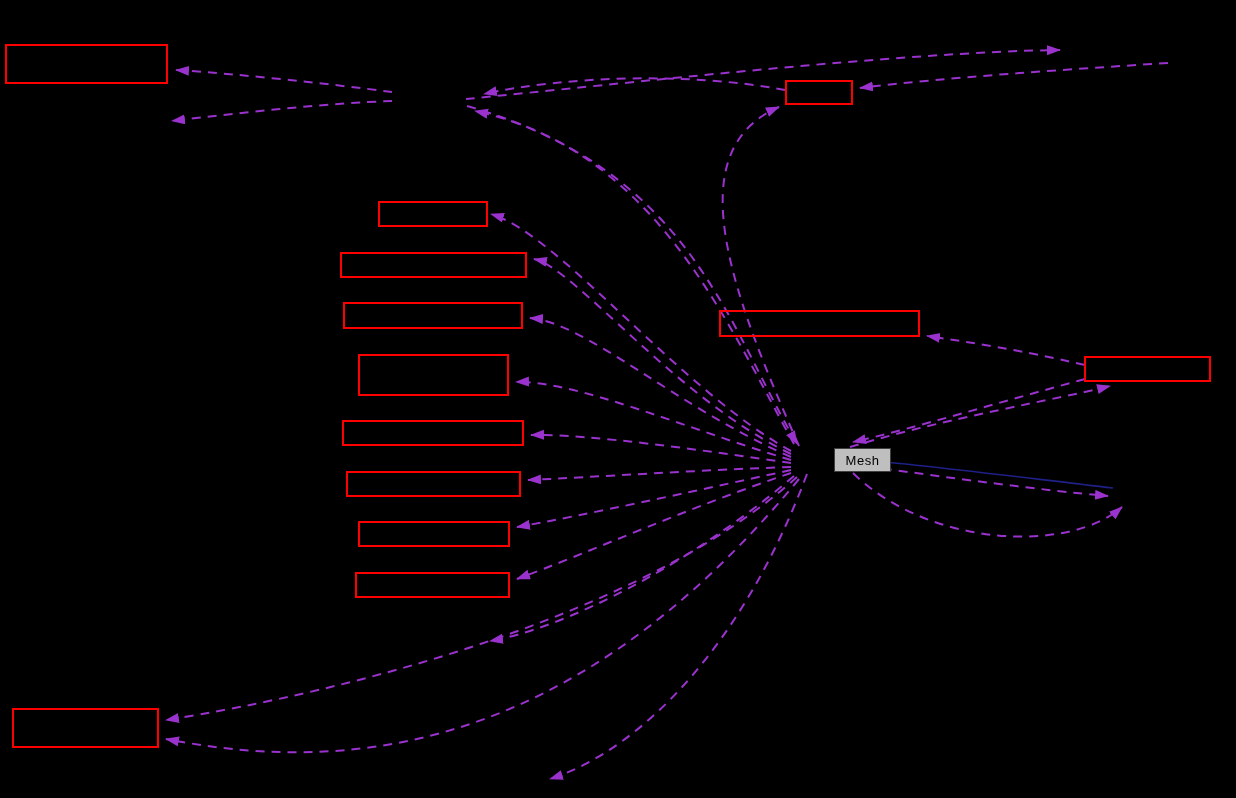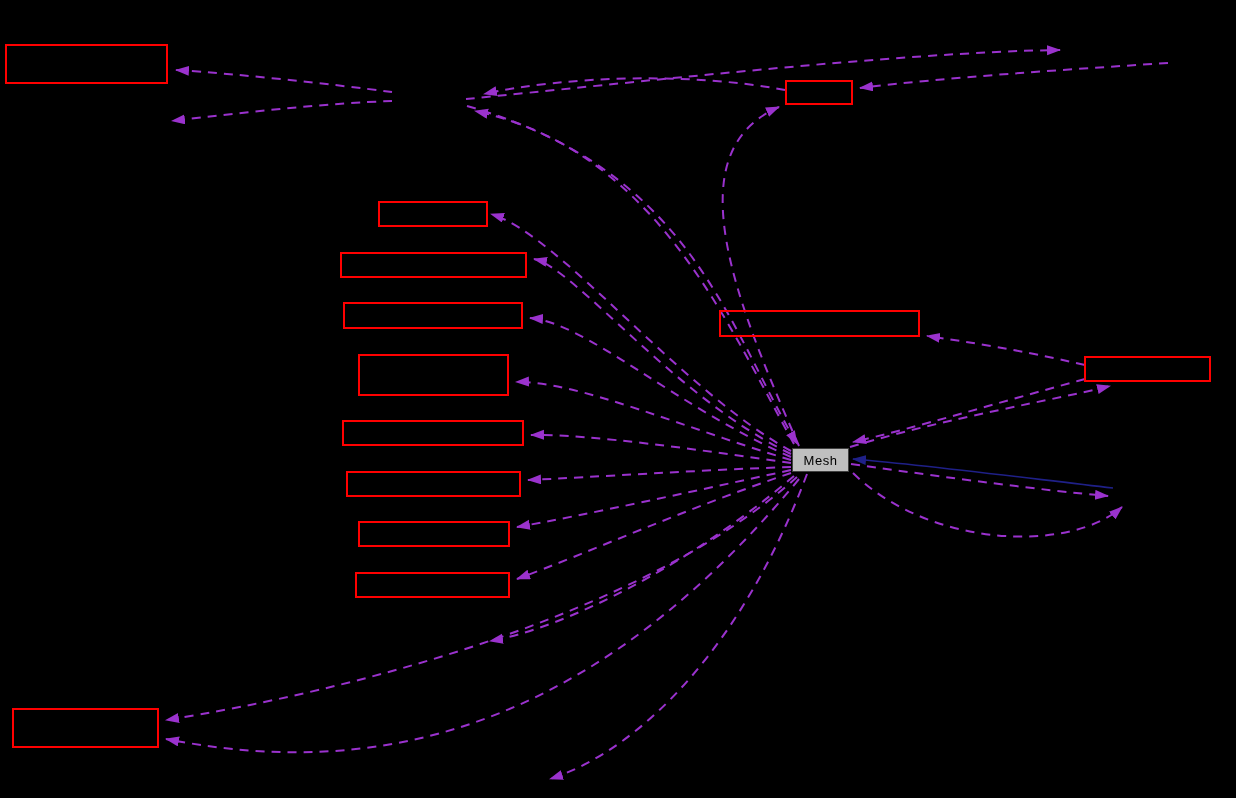--- a/index.html
+++ b/index.html
@@ -79,17 +79,17 @@
       <div class="class-node" style="left: 358px; top: 354px; width: 151px; height: 42px; border-color: rgb(255, 0, 0);"></div>
       <div class="class-node" style="left: 342px; top: 420px; width: 182px; height: 26px; border-color: rgb(255, 0, 0);"></div>
       <div class="class-node" style="left: 346px; top: 471px; width: 175px; height: 26px; border-color: rgb(255, 0, 0);"></div>
       <div class="class-node" style="left: 358px; top: 521px; width: 152px; height: 26px; border-color: rgb(255, 0, 0);"></div>
       <div class="class-node" style="left: 355px; top: 572px; width: 155px; height: 26px; border-color: rgb(255, 0, 0);"></div>
       <div class="class-node" style="left: 719px; top: 310px; width: 201px; height: 27px; border-color: rgb(255, 0, 0);"></div>
       <div class="class-node" style="left: 1084px; top: 356px; width: 127px; height: 26px; border-color: rgb(255, 0, 0);"></div>
       <div class="class-node" style="left: 12px; top: 708px; width: 147px; height: 40px; border-color: rgb(255, 0, 0);"></div>
     </div>
 
-  <div class="center-node" id="mesh-node" style="left: 792px; top: 448px; width: 57px; height: 24px; background: rgb(191, 191, 191); color: rgb(0, 0, 0);">
+  <div class="center-node" id="mesh-node" style="left: 834px; top: 448px; width: 57px; height: 24px; background: rgb(191, 191, 191); color: rgb(0, 0, 0);">
     <span>Mesh</span>
   </div>
 
 </div>
 
 </body></html>

